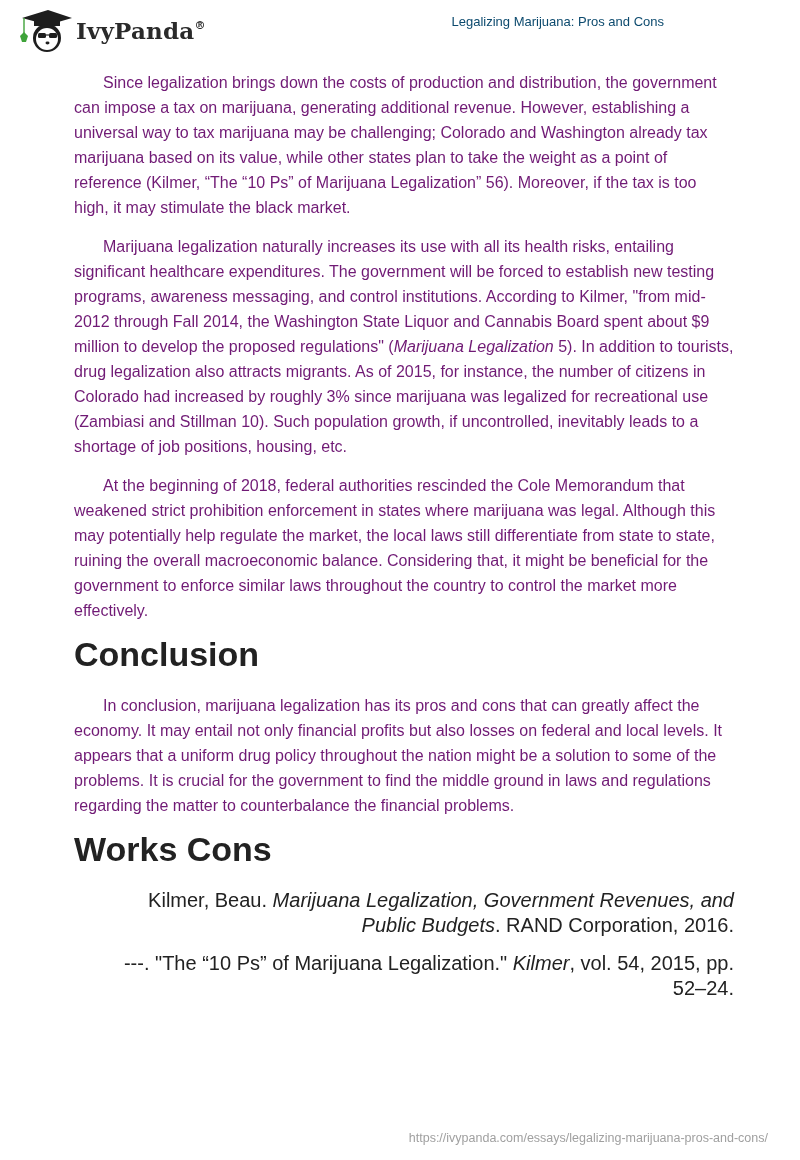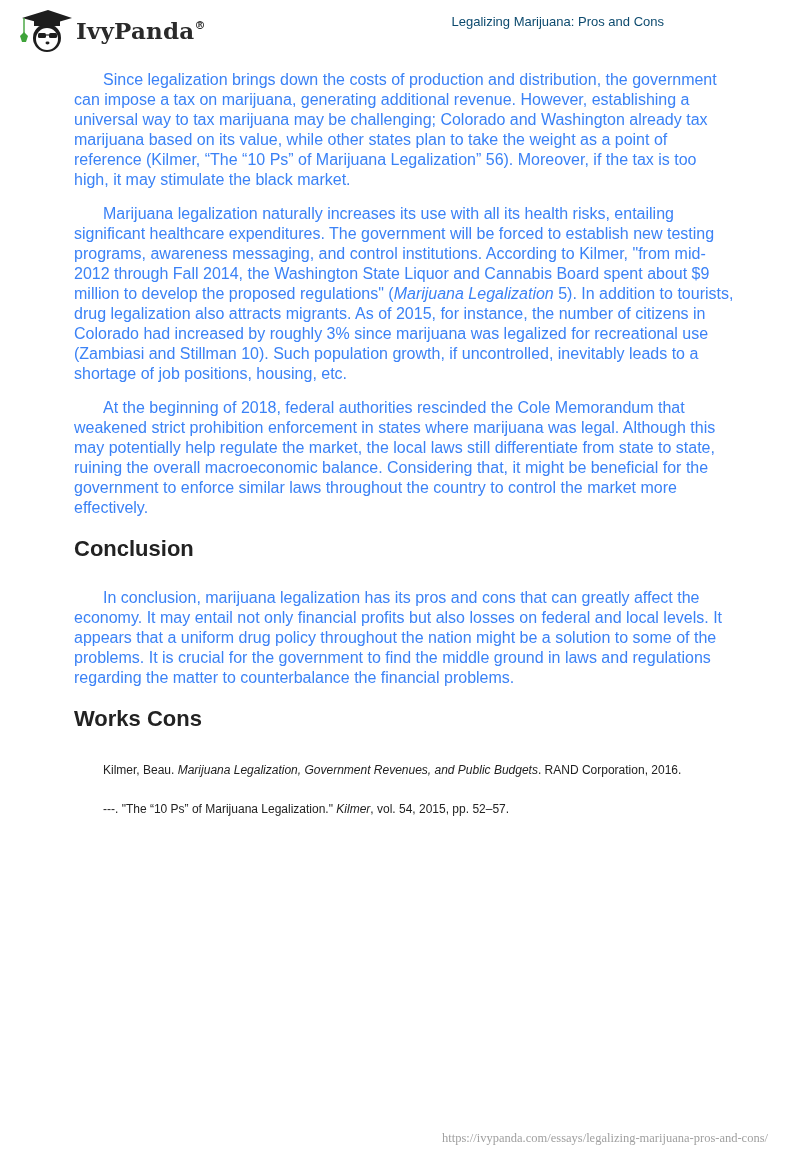--- a/index.html
+++ b/index.html
@@ -13,29 +13,29 @@
     .logo-text {
       font-family: "DejaVu Serif", "Liberation Serif", serif; font-weight: bold;
       font-size: 23px; color: #2a2a2a; margin-left: 2px; letter-spacing: 0.2px;
     }
     .logo-text sup { font-size: 11px; vertical-align: top; position: relative; top: 2px; }
     .doc-title {
       position: absolute; right: 32px; top: 14px; font-size: 13px; color: #0c4a6e;
     }
     .content { position: absolute; left: 74px; top: 70px; width: 660px; }
     p.para {
-      margin: 0 0 14px 0; font-size: 16px; line-height: 20px; text-indent: 29px;
-      color: #3b82f6;
+      margin: 0 0 14px 0; font-size: 16px; line-height: 25px; text-indent: 29px;
+      color: #701a75;
     }
     h2 {
-      margin: 14px 0 22px 0; font-size: 22px; font-weight: bold; color: #222222; line-height: 34px;
+      margin: 14px 0 22px 0; font-size: 34px; font-weight: bold; color: #222222; line-height: 34px;
     }
-    .cite { margin: 0 0 14px 0; font-size: 12px; line-height: 24.6px; text-indent: 29px; }
+    .cite { margin: 0 0 14px 0; font-size: 20px; line-height: 24.6px; text-indent: 29px; text-align: right; }
     .footer-url {
-      position: absolute; right: 32px; top: 1131px; font-size: 12.5px; color: #a0a0a0; font-family: Liberation Serif, serif;
+      position: absolute; right: 32px; top: 1131px; font-size: 12.5px; color: #a0a0a0;
     }
   </style>
 </head>
 <body>
 
 <div class="header">
   <div class="logo">
     <svg viewBox="0 0 60 48">
       <polygon points="8,12 34,4 58,12 34,19" fill="#1e1e1e"></polygon>
       <rect x="20" y="13" width="26" height="7" fill="#1e1e1e"></rect>
@@ -56,16 +56,16 @@
 <div class="content">
   <p class="para">Since legalization brings down the costs of production and distribution, the government can impose a tax on marijuana, generating additional revenue. However, establishing a universal way to tax marijuana may be challenging; Colorado and Washington already tax marijuana based on its value, while other states plan to take the weight as a point of reference (Kilmer, “The “10 Ps” of Marijuana Legalization” 56). Moreover, if the tax is too high, it may stimulate the black market.</p>
   <p class="para"><span>Marijuana legalization naturally increases its use with all its health risks, entailing significant healthcare expenditures. The government will be forced to establish new testing programs, awareness messaging, and control institutions. According to Kilmer, "from mid-2012 through Fall 2014, the Washington State Liquor and Cannabis Board spent about $9 million to develop the proposed regulations" (</span><em>Marijuana Legalization</em><span> 5). In addition to tourists, drug legalization also attracts migrants. As of 2015, for instance, the number of citizens in Colorado had increased by roughly 3% since marijuana was legalized for recreational use (Zambiasi and Stillman 10). Such population growth, if uncontrolled, inevitably leads to a shortage of job positions, housing, etc.</span></p>
   <p class="para">At the beginning of 2018, federal authorities rescinded the Cole Memorandum that weakened strict prohibition enforcement in states where marijuana was legal. Although this may potentially help regulate the market, the local laws still differentiate from state to state, ruining the overall macroeconomic balance. Considering that, it might be beneficial for the government to enforce similar laws throughout the country to control the market more effectively.</p>
 
   <h2>Conclusion</h2>
   <p class="para">In conclusion, marijuana legalization has its pros and cons that can greatly affect the economy. It may entail not only financial profits but also losses on federal and local levels. It appears that a uniform drug policy throughout the nation might be a solution to some of the problems. It is crucial for the government to find the middle ground in laws and regulations regarding the matter to counterbalance the financial problems.</p>
 
   <h2>Works Cons</h2>
   <p class="cite"><span>Kilmer, Beau. </span><em>Marijuana Legalization, Government Revenues, and Public Budgets</em><span>. RAND Corporation, 2016.</span></p>
-  <p class="cite"><span>---. "The “10 Ps” of Marijuana Legalization." </span><em>Kilmer</em><span>, vol. 54, 2015, pp. 52–57.</span></p>
+  <p class="cite"><span>---. "The “10 Ps” of Marijuana Legalization." </span><em>Kilmer</em><span>, vol. 54, 2015, pp. 52–24.</span></p>
 </div>
 
 <div class="footer-url">https://ivypanda.com/essays/legalizing-marijuana-pros-and-cons/</div>
 
 </body></html>

